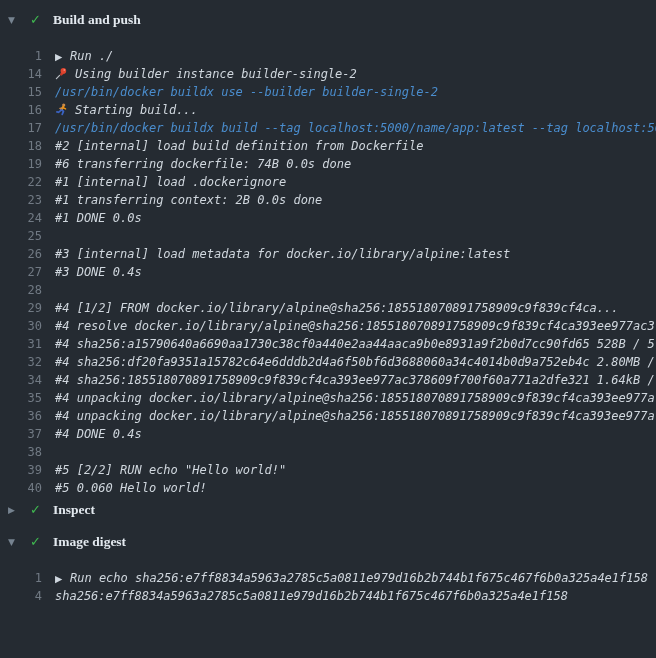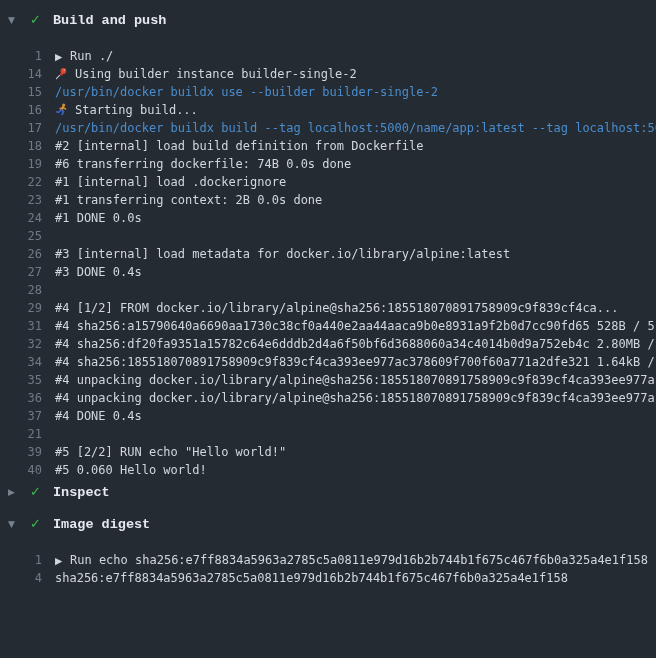--- a/index.html
+++ b/index.html
@@ -38,21 +38,21 @@
   .check {
     width: 23px;
     flex: none;
     color: var(--green);
     font-family: "DejaVu Sans", sans-serif;
     font-size: 13px;
     font-weight: bold;
     line-height: 18px;
   }
   .title {
-    font-family: Liberation Mono, monospace;
+    font-family: Liberation Serif, serif;
     font-size: 13.5px;
     font-weight: 700;
     color: var(--header-text);
   }
   .log-body { padding: 18px 0 4px; }
   .row {
     display: flex;
     height: 18px;
     line-height: 18px;
     font-size: 12px;
@@ -63,20 +63,21 @@
     text-align: right;
     color: var(--lnum);
     cursor: pointer;
   }
   .ct {
     padding-left: 13px;
     white-space: pre;
     overflow: hidden;
     color: var(--text);
     flex: 1 1 auto;
+    font-style: italic;
   }
   .ct.blue { color: var(--blue); }
   .icon {
     display: inline-block;
     vertical-align: -2px;
     margin-right: 7px;
   }
   .play-glyph {
     display: inline-block;
     width: 15px;
@@ -163,20 +164,24 @@
         </div>
         <div class="row">
           <span class="ln">28</span>
           <span class="ct"><span></span></span>
         </div>
         <div class="row">
           <span class="ln">29</span>
           <span class="ct"><span>#4 [1/2] FROM docker.io/library/alpine@sha256:185518070891758909c9f839cf4ca...</span></span>
         </div>
         <div class="row">
+          <span class="ln">30</span>
+          <span class="ct"><span>#4 resolve docker.io/library/alpine@sha256:185518070891758909c9f839cf4ca393ee977ac3</span></span>
+        </div>
+        <div class="row">
           <span class="ln">31</span>
           <span class="ct"><span>#4 sha256:a15790640a6690aa1730c38cf0a440e2aa44aaca9b0e8931a9f2b0d7cc90fd65 528B / 5</span></span>
         </div>
         <div class="row">
           <span class="ln">32</span>
           <span class="ct"><span>#4 sha256:df20fa9351a15782c64e6dddb2d4a6f50bf6d3688060a34c4014b0d9a752eb4c 2.80MB /</span></span>
         </div>
         <div class="row">
           <span class="ln">34</span>
           <span class="ct"><span>#4 sha256:185518070891758909c9f839cf4ca393ee977ac378609f700f60a771a2dfe321 1.64kB /</span></span>
@@ -187,21 +192,21 @@
         </div>
         <div class="row">
           <span class="ln">36</span>
           <span class="ct"><span>#4 unpacking docker.io/library/alpine@sha256:185518070891758909c9f839cf4ca393ee977a</span></span>
         </div>
         <div class="row">
           <span class="ln">37</span>
           <span class="ct"><span>#4 DONE 0.4s</span></span>
         </div>
         <div class="row">
-          <span class="ln">21</span>
+          <span class="ln">38</span>
           <span class="ct"><span></span></span>
         </div>
         <div class="row">
           <span class="ln">39</span>
           <span class="ct"><span>#5 [2/2] RUN echo "Hello world!"</span></span>
         </div>
         <div class="row">
           <span class="ln">40</span>
           <span class="ct"><span>#5 0.060 Hello world!</span></span>
         </div>

